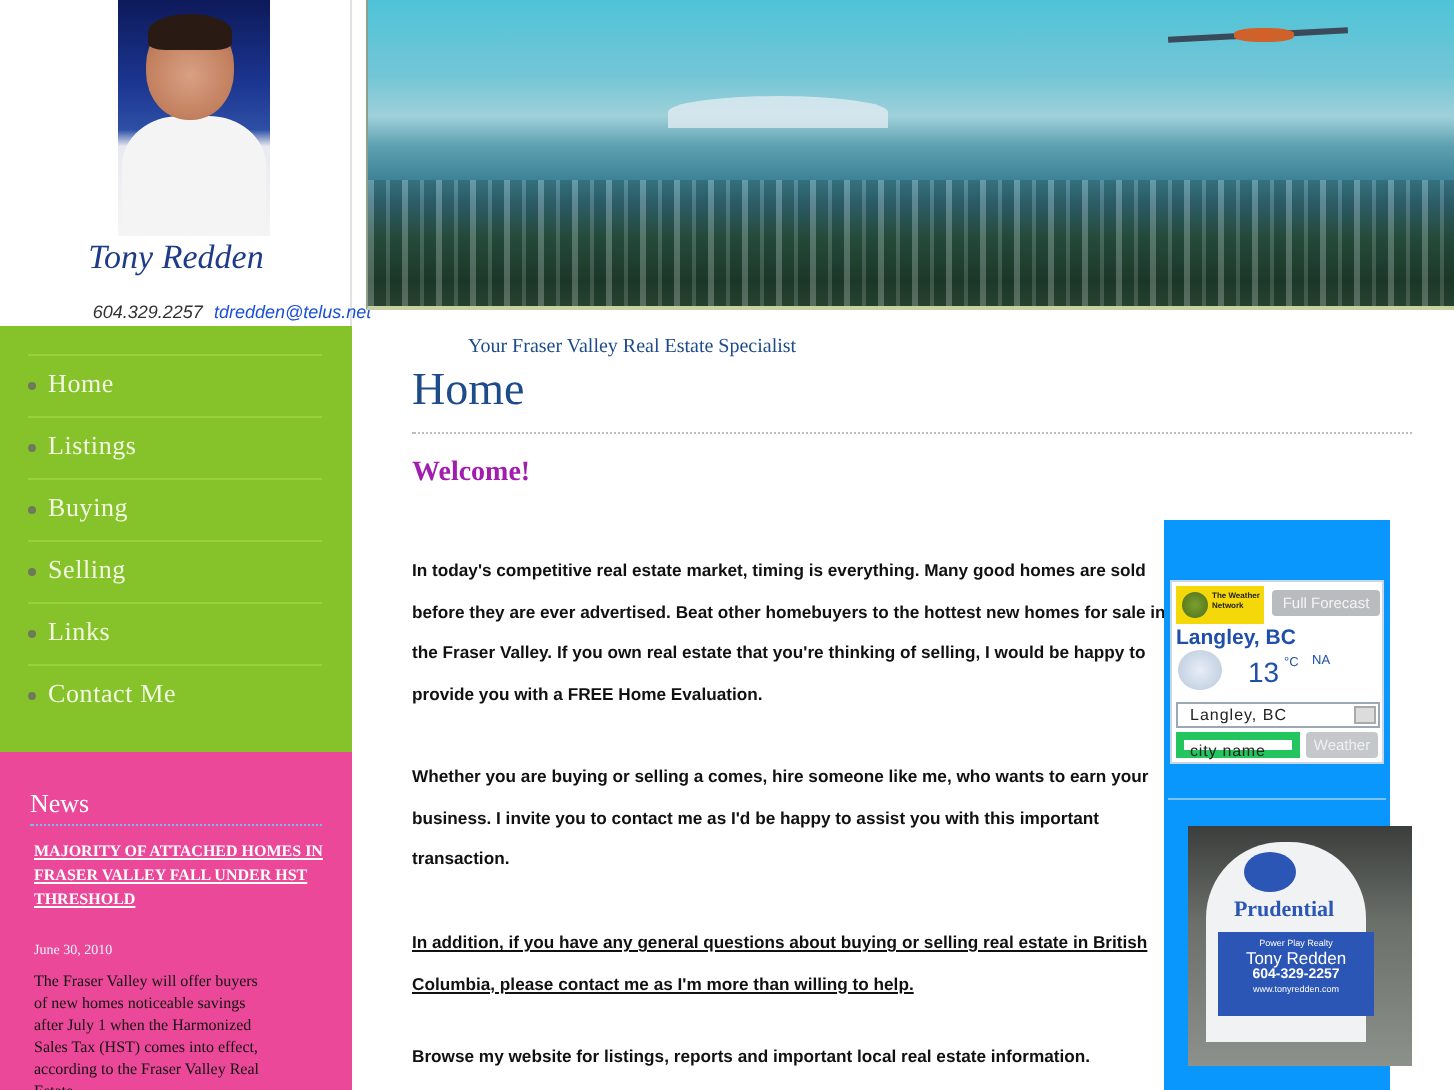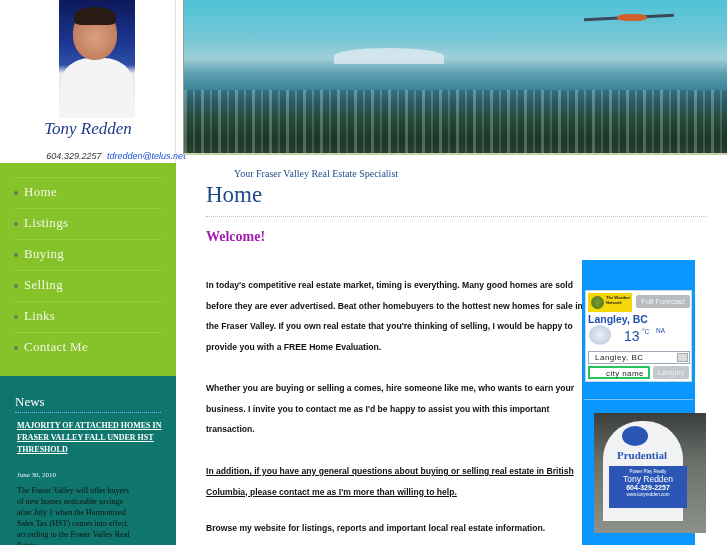--- a/index.html
+++ b/index.html
@@ -17,21 +17,21 @@
   #name { position: absolute; left: 0; width: 176px; top: 119px; text-align: center; color: #1e3b8a; font-style: italic; font-size: 17px; }
   #contact { position: absolute; left: 0; width: 176px; top: 151px; text-align: center; font-family: "Liberation Sans", sans-serif; font-style: italic; font-size: 9px; color: #333; margin-left: 28px; }
   #contact .email { color: #1a4fd6; margin-left: 3px; }
 
   #nav { position: absolute; left: 0; top: 163px; width: 176px; height: 213px; background: #86c22a; }
   #nav ul { list-style: none; position: absolute; left: 14px; top: 14px; width: 147px; border-top: 1px solid #9ad040; }
   #nav li { height: 31px; line-height: 28px; border-bottom: 1px solid #9ad040; color: #f2f8e2; font-size: 13px; letter-spacing: 0.3px; padding-left: 10px; position: relative; }
   #nav li:last-child { border-bottom: none; }
   #nav li .dot { position: absolute; left: 0; top: 13px; width: 4px; height: 4px; border-radius: 50%; background: #6d7a5a; }
 
-  #news { position: absolute; left: 0; top: 376px; width: 176px; height: 169px; background: #0f766e; }
+  #news { position: absolute; left: 0; top: 376px; width: 176px; height: 169px; background: #ec4899; }
   #news h3 { position: absolute; left: 15px; top: 18px; color: #ffffff; font-weight: normal; font-size: 13px; }
   #news .rule { position: absolute; left: 15px; top: 36px; width: 146px; border-top: 1px dotted #7cb9f5; }
   #news .headline { position: absolute; left: 17px; top: 44px; width: 145px; color: #ffffff; font-weight: bold; font-size: 8px; line-height: 12px; text-decoration: underline; text-transform: uppercase; }
   #news .date { position: absolute; left: 17px; top: 95px; color: #e8f1fd; font-size: 7px; }
   #news .summary { position: absolute; left: 17px; top: 109px; width: 120px; color: #111; font-size: 8px; line-height: 11px; }
 
   
   #banner { position: absolute; left: 183px; top: 0; width: 544px; height: 155px; border-left: 1px solid #8fa08a; border-bottom: 2px solid #c8d0a4;
     background: linear-gradient(180deg, #4fc3d8 0%, #74c6d6 25%, #9fd0d9 38%, #5c9fb0 48%, #3f8599 58%, #33687a 66%, #2a5040 78%, #1f3a2b 92%, #2c4633 100%); overflow: hidden; }
   #banner .mountain { position: absolute; left: 150px; top: 48px; width: 110px; height: 16px; border-radius: 50% 50% 0 0; background: rgba(235,240,245,0.7); }
@@ -58,21 +58,21 @@
   #weather .logo .globe { position: absolute; left: 3px; top: 3px; width: 13px; height: 13px; border-radius: 50%; background: radial-gradient(circle, #7aa030, #4f6f1a); }
   #weather .logo .brand { position: absolute; left: 18px; top: 3px; font-size: 4px; line-height: 4.5px; font-weight: bold; color: #222; }
   #weather .forecast { position: absolute; left: 50px; top: 4px; width: 54px; height: 13px; background: #b9bcbf; color: #f4f4f4; font-size: 7.5px; text-align: center; line-height: 13px; border-radius: 2px; }
   #weather .city { position: absolute; left: 2px; top: 22px; color: #1f4faa; font-weight: bold; font-size: 10.5px; }
   #weather .icon { position: absolute; left: 3px; top: 34px; width: 22px; height: 20px; border-radius: 50%; background: radial-gradient(circle, #e7eef7, #b9c8da); }
   #weather .temp { position: absolute; left: 38px; top: 37px; color: #1f4faa; font-size: 14px; }
   #weather .unit { position: absolute; left: 56px; top: 37px; color: #1f4faa; font-size: 6.5px; }
   #weather .na { position: absolute; left: 70px; top: 36px; color: #1f4faa; font-size: 6.5px; }
   #weather .select { position: absolute; left: 2px; top: 60px; width: 102px; height: 13px; border: 1px solid #9ba8b5; background: #fff; font-size: 8px; line-height: 11px; padding-left: 6px; color: #222; letter-spacing: 0.5px; }
   #weather .select .arrow { position: absolute; right: 1px; top: 1px; width: 11px; height: 9px; background: #dcdcdc; border: 1px solid #aaa; }
-  #weather .cityinput { position: absolute; left: 2px; top: 75px; width: 62px; height: 13px; border: 2px solid #22c55e; font-size: 8px; line-height: 11px; padding-left: 16px; color: #222; letter-spacing: 0.4px; background: #fff; }
+  #weather .cityinput { position: absolute; left: 2px; top: 75px; width: 62px; height: 13px; border: 4px solid #22c55e; font-size: 8px; line-height: 11px; padding-left: 3px; color: #222; letter-spacing: 0.4px; background: #fff; }
   #weather .search { position: absolute; left: 67px; top: 75px; width: 36px; height: 13px; background: #c5c8cb; color: #eef0f2; font-size: 7.5px; text-align: center; line-height: 13px; border-radius: 2px; }
   #rightbar .sep { position: absolute; left: 2px; top: 139px; width: 109px; border-top: 1px solid #7cc2ef; }
   #sign { position: absolute; left: 12px; top: 153px; width: 112px; height: 120px; background: linear-gradient(180deg, #3b3e3c 0%, #6a6f6a 40%, #8c918b 100%); overflow: hidden; }
   #sign .board { position: absolute; left: 9px; top: 8px; width: 80px; height: 100px; background: #f0f2f4; border-radius: 38px 38px 0 0; }
   #sign .rock { position: absolute; left: 28px; top: 13px; width: 26px; height: 20px; border-radius: 50%; background: #2b56b5; }
   #sign .brand { position: absolute; left: 0; width: 96px; top: 36px; text-align: center; color: #2b56b5; font-weight: bold; font-size: 11px; }
   #sign .panel { position: absolute; left: 15px; top: 53px; width: 78px; height: 42px; background: #2b56b5; color: #ffffff; text-align: center; font-family: "Liberation Sans", sans-serif; }
   #sign .panel .l1 { font-size: 4.5px; margin-top: 3px; }
   #sign .panel .l2 { font-size: 8.5px; line-height: 10px; }
   #sign .panel .l3 { font-size: 7px; font-weight: bold; line-height: 8px; }
@@ -139,21 +139,21 @@
     <div class="city">Langley, BC</div>
     <div class="icon"></div>
     <div class="temp">13</div>
     <div class="unit">°C</div>
     <div class="na">NA</div>
     <div class="select">
       <span>Langley, BC</span>
       <span class="arrow"></span>
     </div>
     <div class="cityinput">city name</div>
-    <div class="search">Langley</div>
+    <div class="search">Weather</div>
   </div>
   <div class="sep"></div>
   <div id="sign">
     <div class="board"></div>
     <div class="rock"></div>
     <div class="brand">Prudential</div>
     <div class="panel">
       <div class="l1">Power Play Realty</div>
       <div class="l2">Tony Redden</div>
       <div class="l3">604-329-2257</div>

